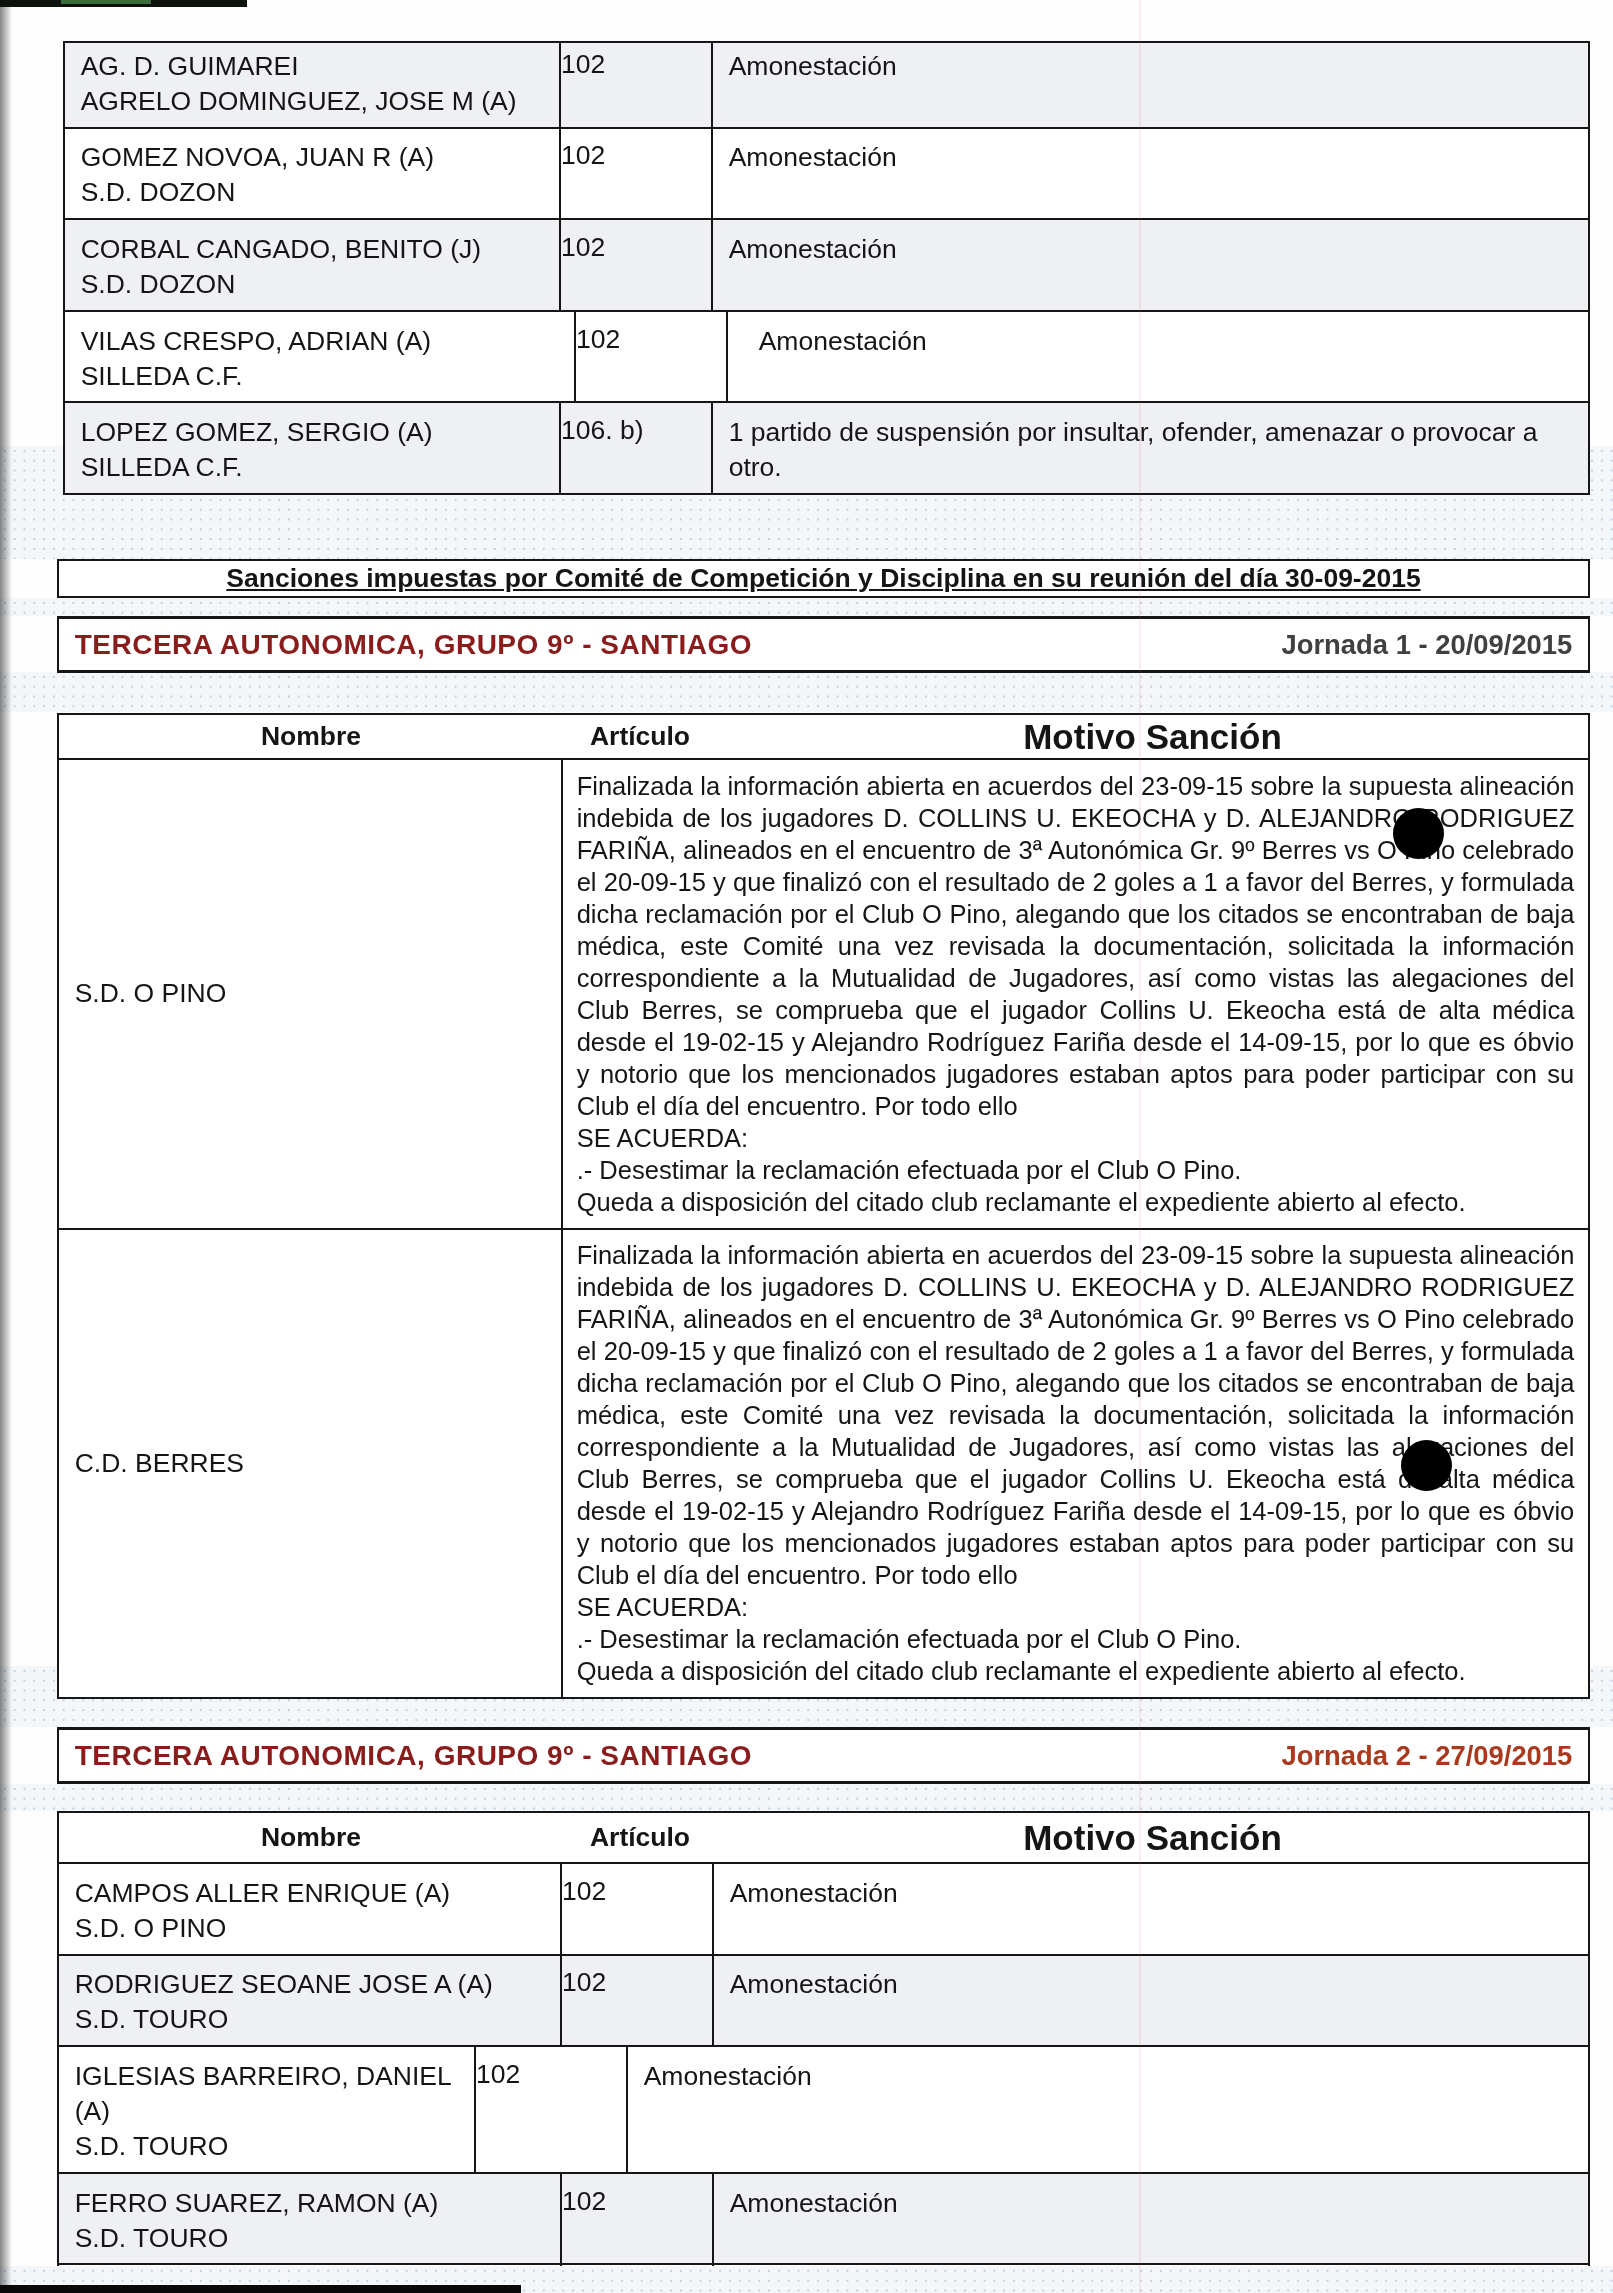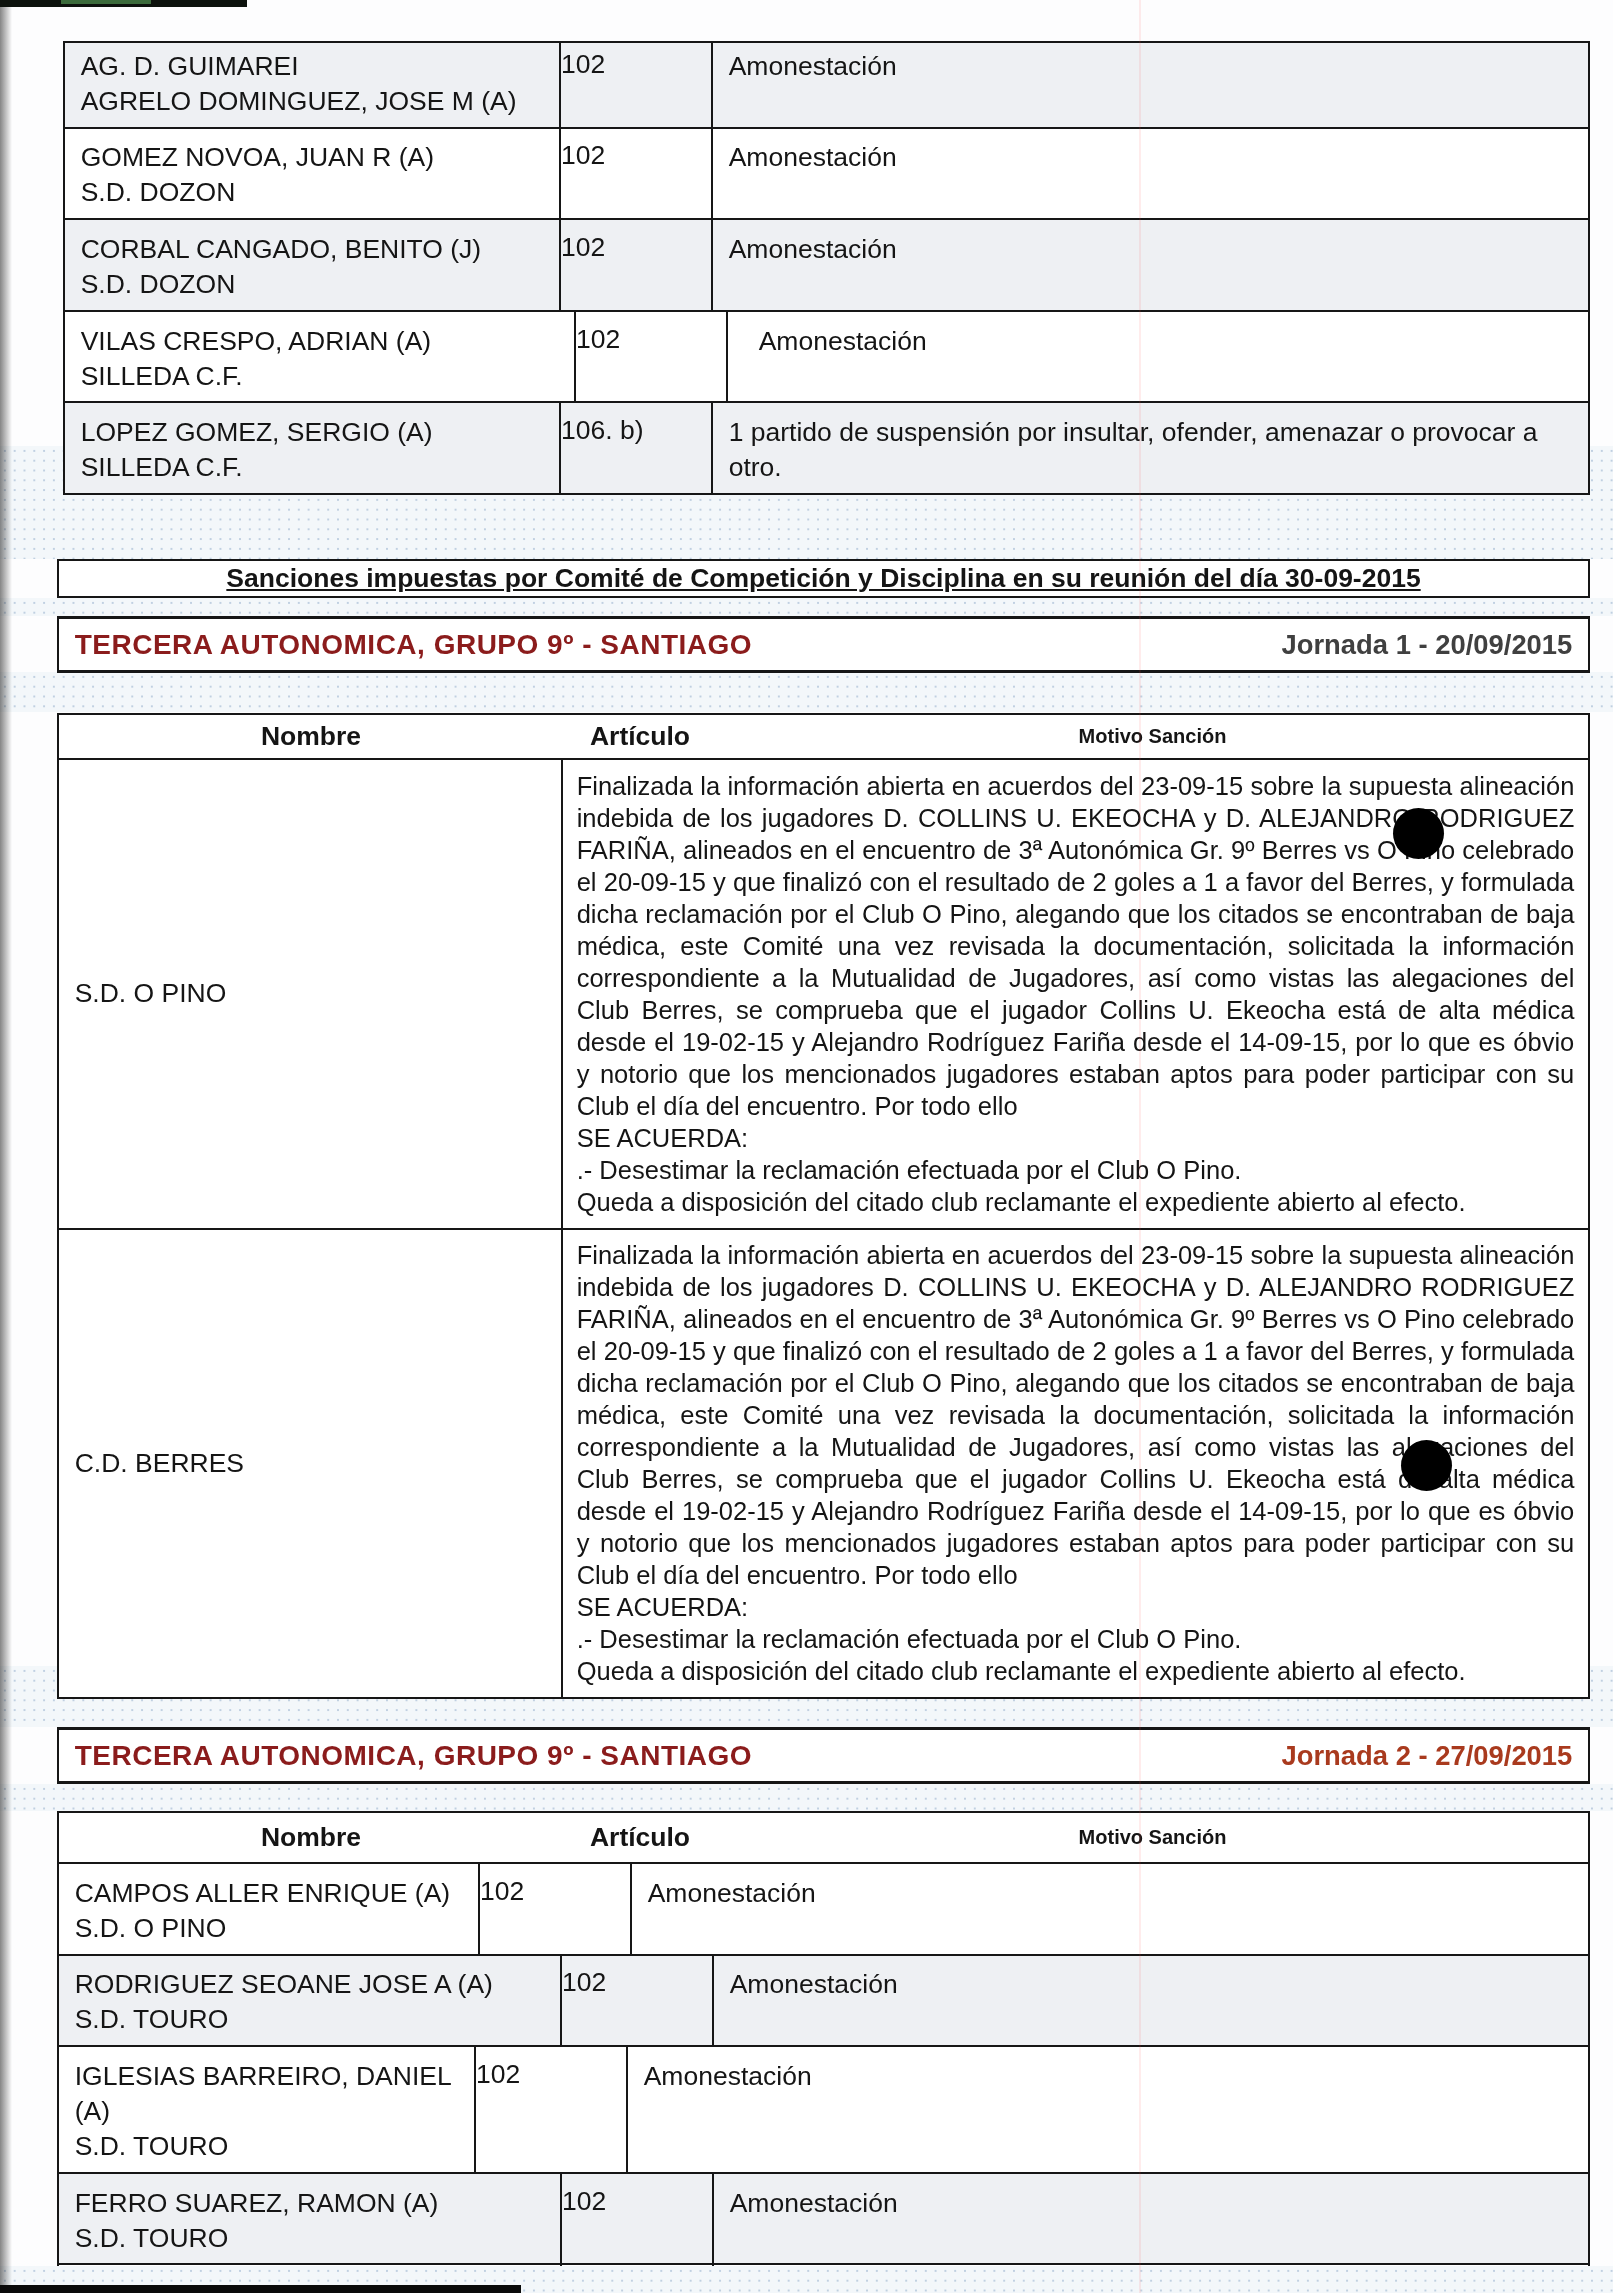--- a/index.html
+++ b/index.html
@@ -55,21 +55,21 @@
     box-sizing:border-box; background:#fff;
     display:flex; align-items:center; justify-content:space-between; padding:0 15.7px; }
   .league-name { font-weight:bold; font-size:28px; letter-spacing:0.5px; }
   .jornada { font-weight:bold; font-size:27.4px; }
 
   
   .hdr-row { display:flex; border-bottom:2.9px solid #161616; box-sizing:border-box;
     align-items:center; height:45px; }
   .hdr-row .h-name { width:504px; text-align:center; font-weight:bold; font-size:26.5px; }
   .hdr-row .h-art  { width:154px; text-align:center; font-weight:bold; font-size:26.5px; }
-  .hdr-row .h-mot  { flex:1; text-align:center; font-weight:bold; font-size:20px; }
+  .hdr-row .h-mot  { flex:1; text-align:center; font-weight:bold; font-size:35px; }
 
   
   .res-row { display:flex; box-sizing:border-box; }
   .res-row + .res-row { border-top:2.9px solid #161616; }
   .res-club { width:504px; box-sizing:border-box; border-right:2.9px solid #161616;
     display:flex; align-items:center; padding-left:15.7px; font-size:26.5px; }
   .res-text { flex:1; box-sizing:border-box; padding:9.8px 13.7px 9.8px 13.7px;
     font-size:25.5px; line-height:32px; }
   .res-text .body { text-align:justify; }
 
@@ -178,21 +178,21 @@
   </div>
 
   <div class="tbl" id="tbl-j2" style="left:57px; top:1811px; width:1533px; height:455px;">
     <div class="hdr-row" style="height:51px;">
       <div class="h-name">Nombre</div>
       <div class="h-art">Artículo</div>
       <div class="h-mot">Motivo Sanción</div>
     </div>
 
     <div class="trow first" style="min-height:86px; border-top:none;">
-      <div class="c-name" style="width:419px;">
+      <div class="c-name" style="width:501px;">
         <div>CAMPOS ALLER ENRIQUE (A)</div>
         <div>S.D. O PINO</div>
       </div>
       <div class="c-art">102</div>
       <div class="c-mot">Amonestación</div>
     </div>
 
     <div class="trow shade" style="min-height:86px;">
       <div class="c-name" style="width:501px;">
         <div>RODRIGUEZ SEOANE JOSE A (A)</div>

